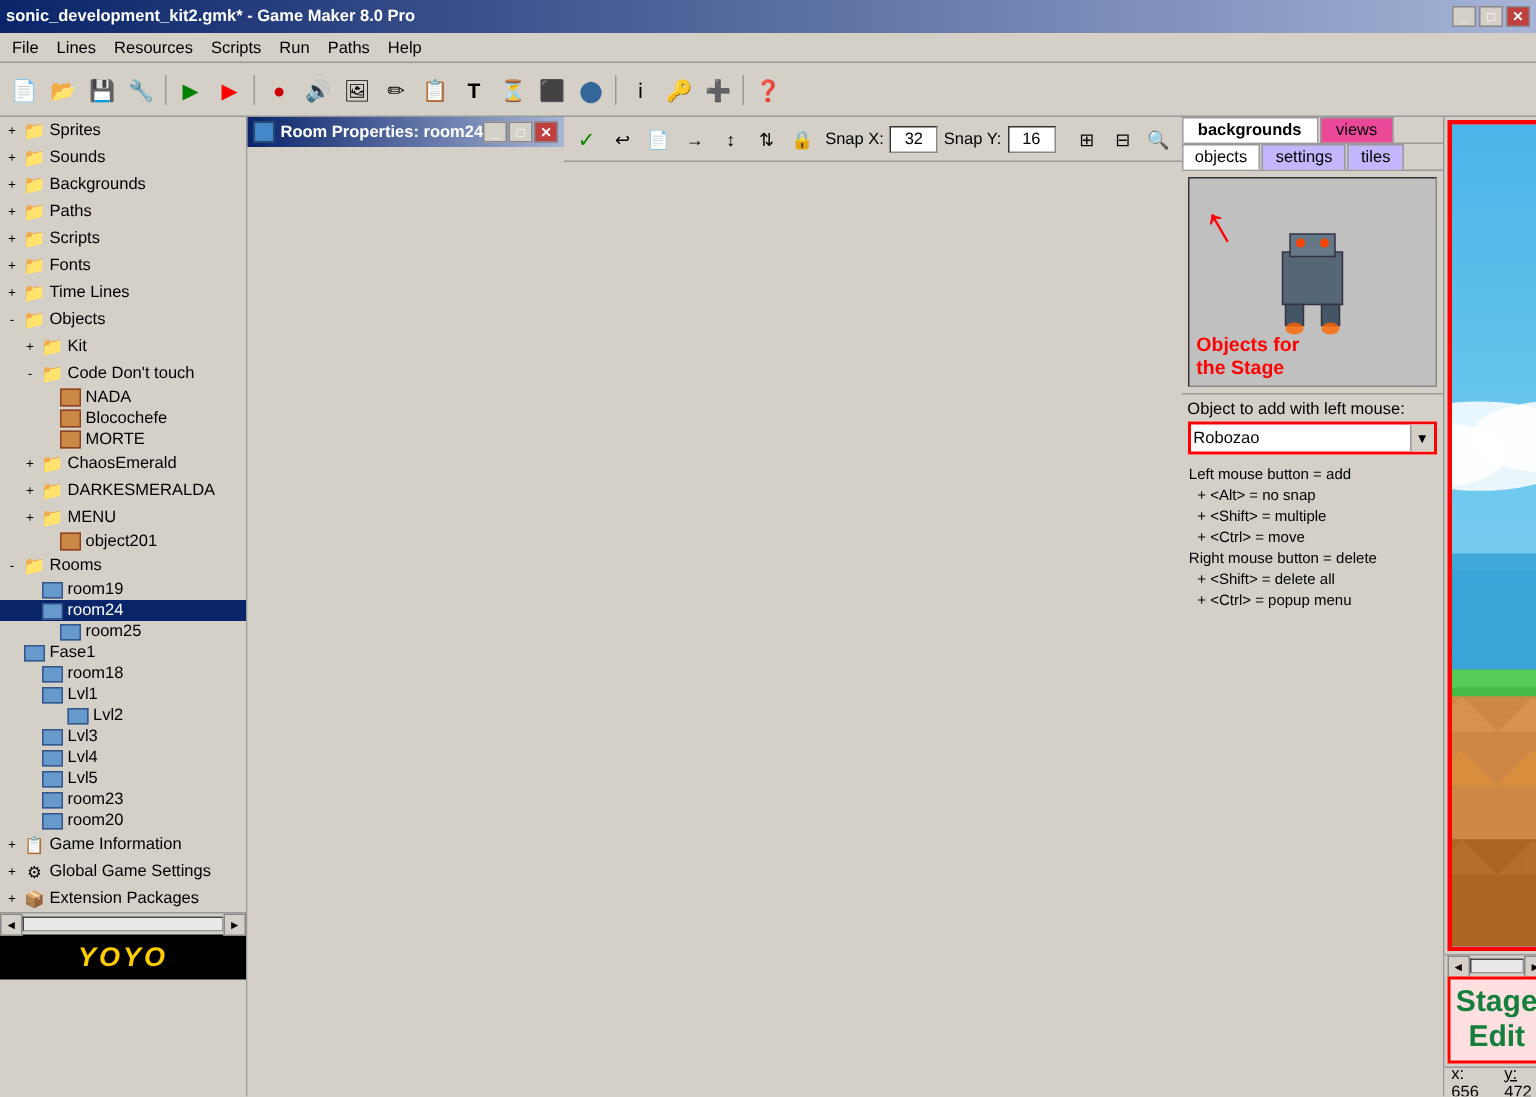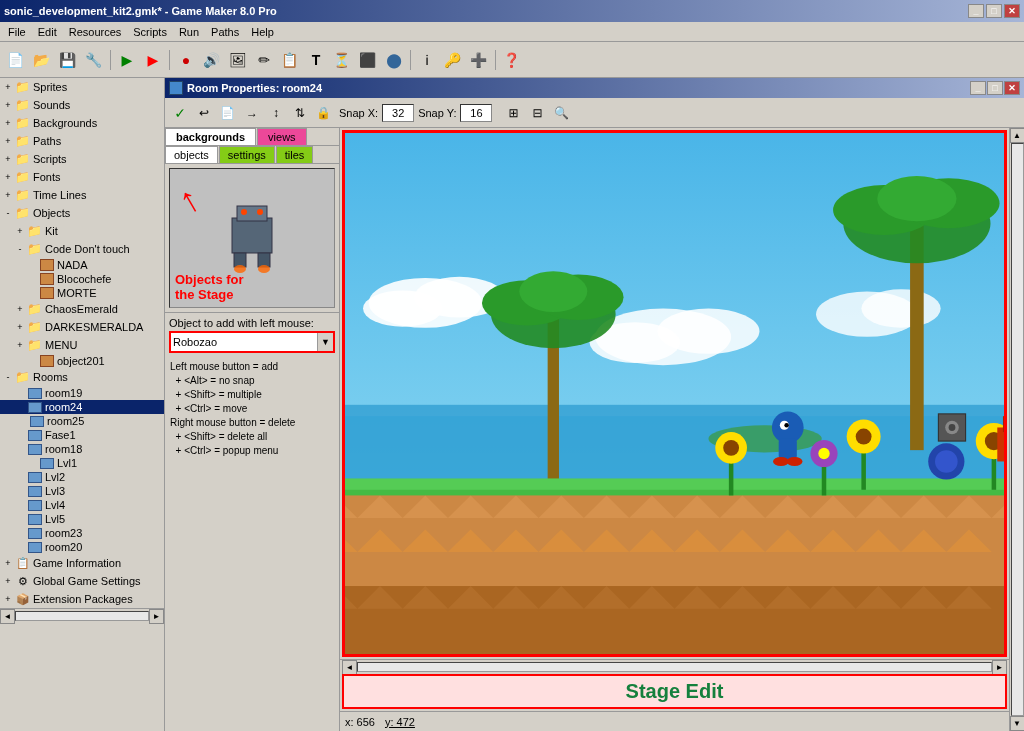--- a/index.html
+++ b/index.html
@@ -107,21 +107,20 @@
       font-weight: bold;
       font-size: 16px;
       font-style: italic;
     }
     .scrollbar-h { height: 15px; background: #d4d0c8; border-top: 1px solid #999; display: flex; align-items: center; }
 
     
     .room-panel {
       flex: 1;
       display: flex;
-      flex-direction: column;
       background: #d4d0c8;
     }
 
     
     .room-title-bar {
       background: linear-gradient(to right, #0a246a, #a6b5d7);
       color: white;
       height: 20px;
       display: flex;
       align-items: center;
@@ -165,21 +164,21 @@
 
     
     .tab-row { display: flex; background: #d4d0c8; border-bottom: 1px solid #999; }
     .tab { padding: 2px 10px; cursor: pointer; font-size: 11px; border: 1px solid #999; border-bottom: none; background: #d4d0c8; margin-right: 1px; }
     .tab.active { background: white; font-weight: bold; }
     .tab:not(.active) { background: #ec4899; }
 
     .sub-tab-row { display: flex; background: #d4d0c8; border-bottom: 1px solid #999; }
     .sub-tab { padding: 2px 8px; cursor: pointer; font-size: 11px; border: 1px solid #999; border-bottom: none; background: #d4d0c8; margin-right: 1px; }
     .sub-tab.active { background: white; }
-    .sub-tab:not(.active) { background: #84cc16; }
+    .sub-tab:not(.active) { background: #c4b5fd; }
 
     
     .obj-thumb-area {
       flex: 1;
       background: #c0c0c0;
       display: flex;
       align-items: center;
       justify-content: center;
       border: 1px inset #888;
       margin: 4px;
@@ -273,21 +272,21 @@
   <span>sonic_development_kit2.gmk* - Game Maker 8.0 Pro</span>
   <div class="title-bar-buttons">
     <div class="title-btn">_</div>
     <div class="title-btn">□</div>
     <div class="title-btn" style="background:#c04040;color:white;">✕</div>
   </div>
 </div>
 
 <div class="menu-bar">
   <span class="menu-item">File</span>
-  <span class="menu-item">Edit</span>
+  <span class="menu-item">Lines</span>
   <span class="menu-item">Resources</span>
   <span class="menu-item">Scripts</span>
   <span class="menu-item">Run</span>
   <span class="menu-item">Paths</span>
   <span class="menu-item">Help</span>
 </div>
 
 <div class="toolbar">
   <div class="tb-btn">📄</div>
   <div class="tb-btn">📂</div>
@@ -431,44 +430,44 @@
       <span style="width:14px;height:11px;background:#6699cc;border:1px solid #335588;display:inline-block;margin-right:3px;"></span>
       <span>room19</span>
     </div>
 
     <div class="tree-item selected" style="padding-left:16px;">
       <span style="width:12px;display:inline-block;"></span>
       <span style="width:14px;height:11px;background:#6699cc;border:1px solid #335588;display:inline-block;margin-right:3px;"></span>
       <span>room24</span>
     </div>
 
-    <div class="tree-item" style="padding-left:8px;margin-left:10px;">
+    <div class="tree-item" style="padding-left:28px;">
       <span style="width:12px;display:inline-block;"></span>
       <span style="width:14px;height:11px;background:#6699cc;border:1px solid #335588;display:inline-block;margin-right:3px;"></span>
       <span>room25</span>
     </div>
 
+    <div class="tree-item" style="padding-left:4px;">
+      <span style="width:12px;display:inline-block;"></span>
+      <span style="width:14px;height:11px;background:#6699cc;border:1px solid #335588;display:inline-block;margin-right:3px;"></span>
+      <span>Fase1</span>
+    </div>
+
     <div class="tree-item" style="padding-left:16px;">
       <span style="width:12px;display:inline-block;"></span>
       <span style="width:14px;height:11px;background:#6699cc;border:1px solid #335588;display:inline-block;margin-right:3px;"></span>
-      <span>Fase1</span>
+      <span>room18</span>
     </div>
 
     <div class="tree-item" style="padding-left:16px;">
       <span style="width:12px;display:inline-block;"></span>
       <span style="width:14px;height:11px;background:#6699cc;border:1px solid #335588;display:inline-block;margin-right:3px;"></span>
-      <span>room18</span>
-    </div>
-
-    <div class="tree-item" style="padding-left:28px;">
-      <span style="width:12px;display:inline-block;"></span>
-      <span style="width:14px;height:11px;background:#6699cc;border:1px solid #335588;display:inline-block;margin-right:3px;"></span>
       <span>Lvl1</span>
     </div>
-    <div class="tree-item" style="padding-left:16px;">
+    <div class="tree-item" style="padding-left:33px;">
       <span style="width:12px;display:inline-block;"></span>
       <span style="width:14px;height:11px;background:#6699cc;border:1px solid #335588;display:inline-block;margin-right:3px;"></span>
       <span>Lvl2</span>
     </div>
     <div class="tree-item" style="padding-left:16px;">
       <span style="width:12px;display:inline-block;"></span>
       <span style="width:14px;height:11px;background:#6699cc;border:1px solid #335588;display:inline-block;margin-right:3px;"></span>
       <span>Lvl3</span>
     </div>
     <div class="tree-item" style="padding-left:16px;">
@@ -510,20 +509,23 @@
       <span>Extension Packages</span>
     </div>
 
 
     <div class="scrollbar-h">
       <div class="scroll-arrow">◄</div>
       <div class="scroll-track"></div>
       <div class="scroll-arrow">►</div>
     </div>
 
+    <div class="yoyo-area">
+      <span style="color:#ffcc00;font-style:italic;font-size:18px;font-weight:bold;letter-spacing:2px;">YOYO</span>
+    </div>
   </div>
 
   <div class="room-panel">
 
     <div class="room-title-bar">
       <div style="display:flex;align-items:center;gap:4px;">
         <span style="background:#4488cc;width:14px;height:14px;display:inline-block;border:1px solid #224466;"></span>
         <span>Room Properties: room24</span>
       </div>
       <div class="room-title-btns">

